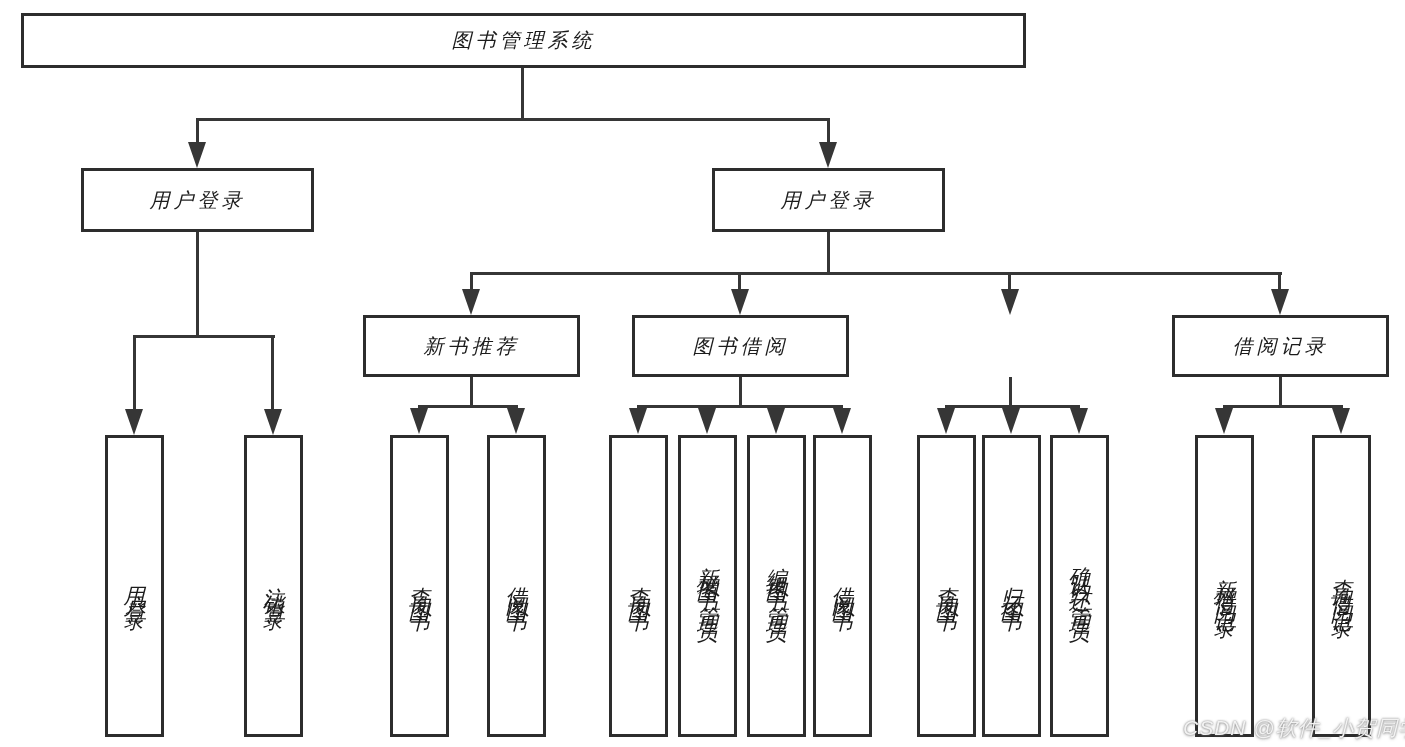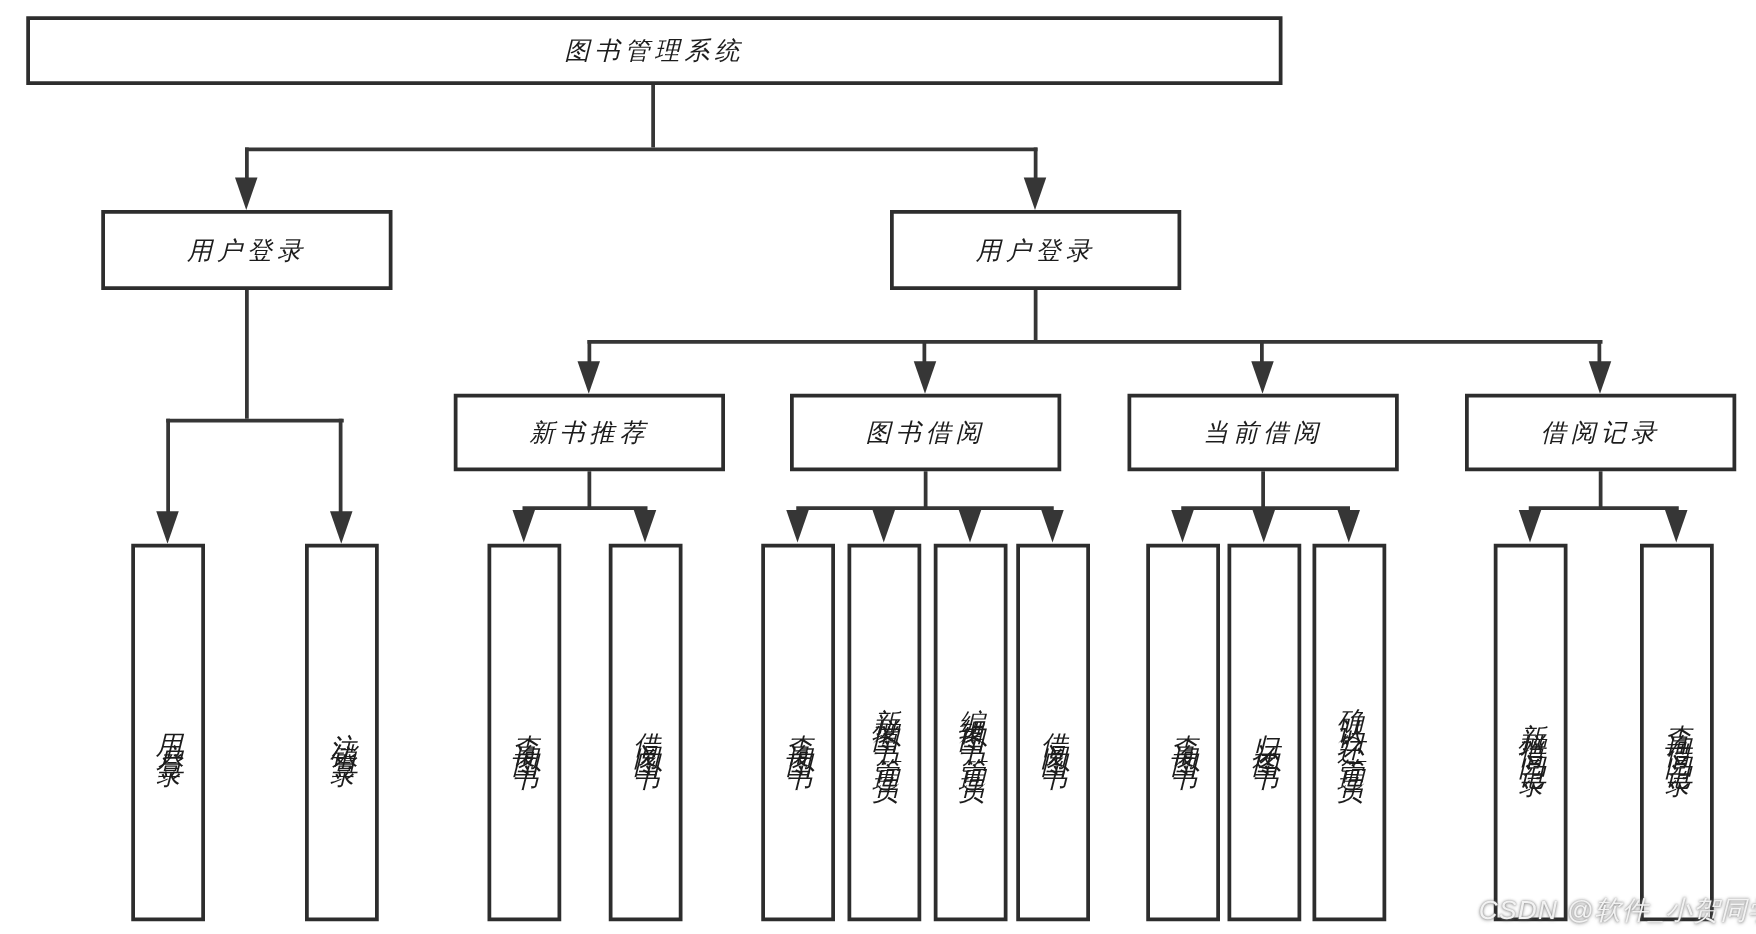--- a/index.html
+++ b/index.html
@@ -101,23 +101,20 @@
   <div class="arrow" style="left:731px; top:289px;"></div>
   <div class="arrow" style="left:1001px; top:289px;"></div>
   <div class="arrow" style="left:1271px; top:289px;"></div>
 
   <div class="hbox" style="left:363px; top:315px; width:217px; height:62px;">
     <span>新书推荐</span>
   </div>
   <div class="hbox" style="left:632px; top:315px; width:217px; height:62px;">
     <span>图书借阅</span>
   </div>
-  <div class="hbox" style="left:902px; top:315px; width:217px; height:62px;">
-    <span>当前借阅</span>
-  </div>
   <div class="hbox" style="left:1172px; top:315px; width:217px; height:62px;">
     <span>借阅记录</span>
   </div>
 
   <div class="vline" style="left:470px; top:377px; height:30px;"></div>
   <div class="hline" style="left:418px; top:405px; width:100px;"></div>
   <div class="arrow" style="left:410px; top:408px;"></div>
   <div class="arrow" style="left:507px; top:408px;"></div>
 
   <div class="vline" style="left:739px; top:377px; height:30px;"></div>

